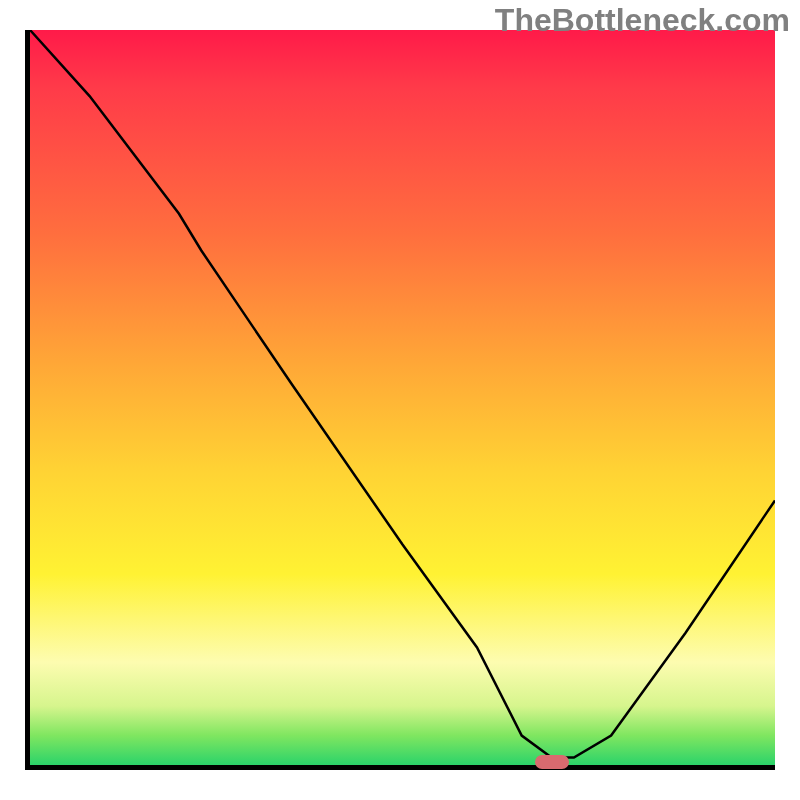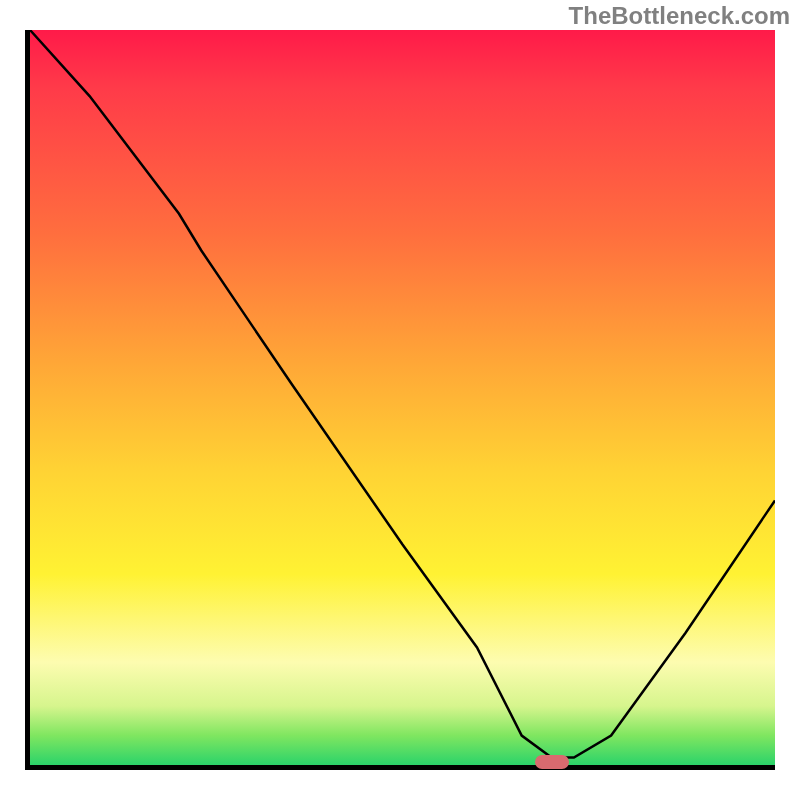--- a/index.html
+++ b/index.html
@@ -13,21 +13,21 @@
   .container {
     position: relative;
     width: 800px;
     height: 800px;
   }
   .watermark {
     position: absolute;
     top: 2px;
     right: 10px;
     font-family: Arial, sans-serif;
-    font-size: 24px;
+    font-size: 32px;
     font-weight: bold;
     color: #808080;
     z-index: 10;
   }
   .plot-frame {
     position: absolute;
     left: 25px;
     top: 30px;
     width: 750px;
     height: 740px;

